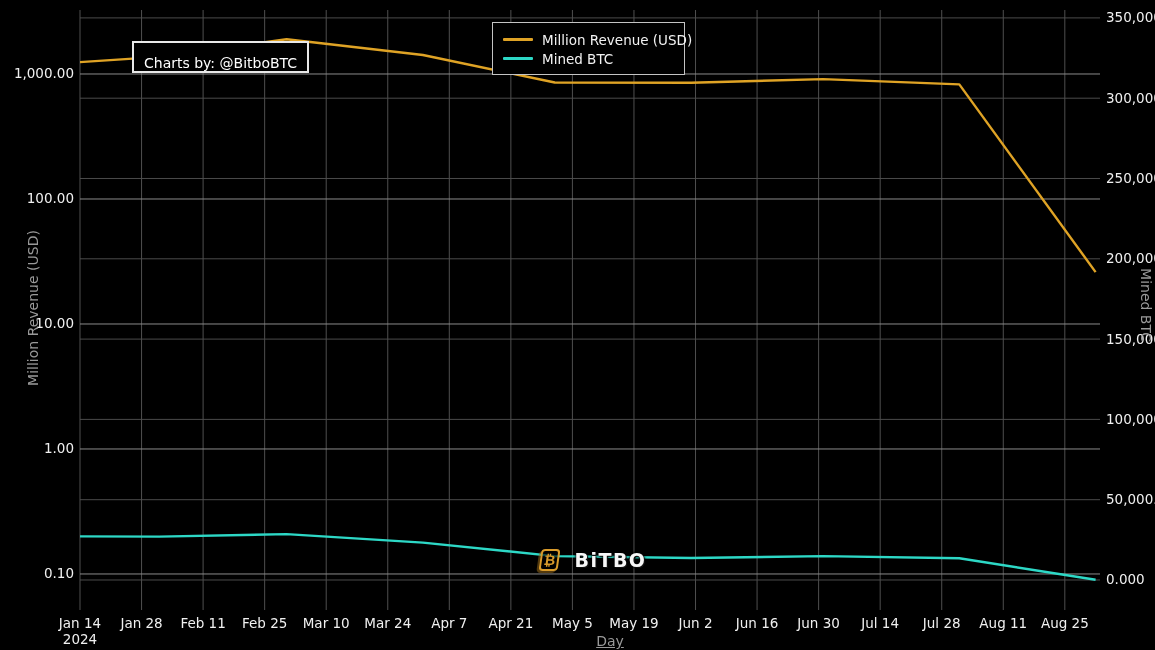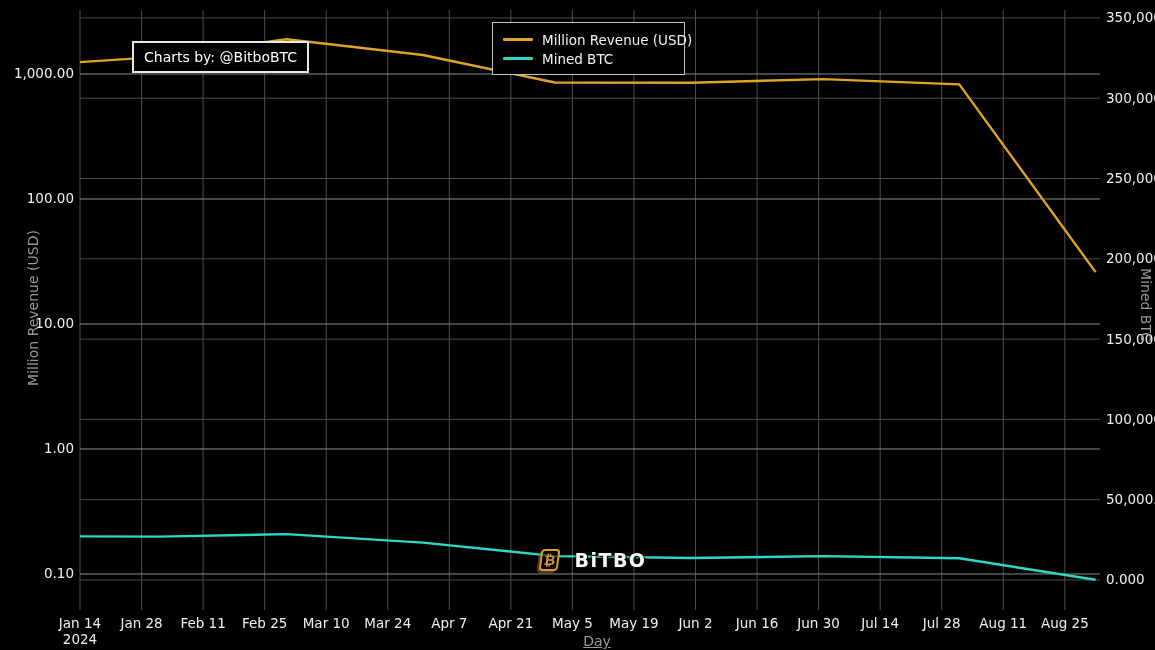--- a/index.html
+++ b/index.html
@@ -3,36 +3,36 @@
 <meta charset="utf-8">
 <style>
   html,body{margin:0;padding:0;background:#000;}
   .stage{
     position:relative;width:1155px;height:650px;background:#000;overflow:hidden;
     font-family:"DejaVu Sans","Liberation Sans",sans-serif;
   }
   .stage svg{position:absolute;left:0;top:0;}
   .overlay{position:absolute;}
   .credit-box{
-    left:132px;top:41px;height:28px;display:flex;align-items:center;
+    left:132px;top:41px;height:28px;display:flex;align-items:flex-end;
     background:#000;border:2px solid #e8e8e8;padding:0 10px;
     color:#fff;font-size:14px;white-space:nowrap;z-index:5;
   }
   .legend-box{
     left:492px;top:22px;width:193px;background:#000;
     border:1.5px solid #c4c4c4;box-sizing:border-box;
     padding:7px 10px 6px 10px;z-index:5;
   }
   .legend-row{display:flex;align-items:center;height:19px;}
   .legend-swatch{width:30px;height:3px;border-radius:1px;margin-right:9px;flex:0 0 auto;}
   .legend-label{color:#f2f2f2;font-size:13.5px;white-space:nowrap;}
   .axis-title{color:#999;font-size:14px;white-space:nowrap;z-index:2;}
   .axis-title.left{left:33px;top:308px;transform:translate(-50%,-50%) rotate(-90deg);}
   .axis-title.right{left:1146px;top:305px;transform:translate(-50%,-50%) rotate(90deg);}
-  .axis-title.bottom{left:597px;top:641px;transform:translate(-50%,-50%);text-decoration:underline;}
+  .axis-title.bottom{left:610px;top:641px;transform:translate(-50%,-50%);text-decoration:underline;}
   .logo{
     left:540px;top:549px;display:flex;align-items:center;z-index:4;
   }
   .logo-coin{
     display:inline-block;color:#d99b2b;border:2px solid #d99b2b;border-radius:4px;
     font-size:14px;font-weight:bold;line-height:18px;padding:0 2px;
     transform:skewX(-8deg);box-shadow:-2px 2px 0 rgba(150,104,26,.55);
     text-shadow:0 0 2px #000;background:rgba(0,0,0,.65);
   }
   .logo-text{

